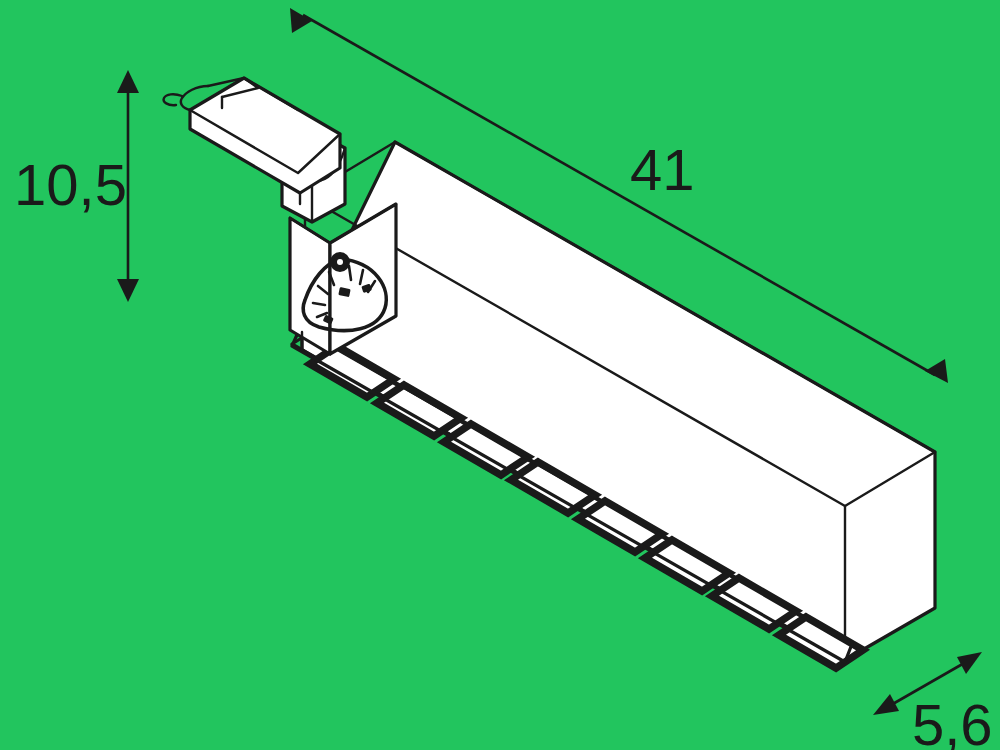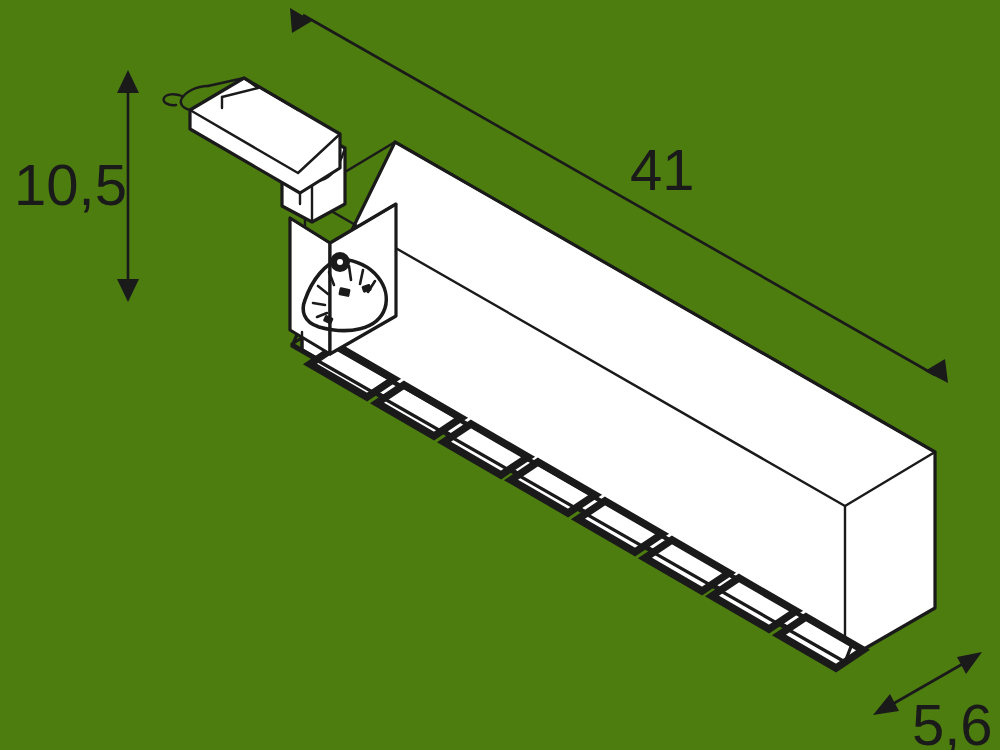--- a/index.html
+++ b/index.html
@@ -10,21 +10,21 @@
   body {
     width: 1000px;
     height: 750px;
     font-family: "Liberation Sans", sans-serif;
     overflow: hidden;
   }
   #drawing-root {
     position: relative;
     width: 1000px;
     height: 750px;
-    background: #4d7c0f;
+    background: #22c55e;
   }
   svg.sheet {
     display: block;
     width: 1000px;
     height: 750px;
   }
   .dim-text {
     font-family: "Liberation Sans", sans-serif;
     font-size: 58px;
     fill: #1a1a1a;

